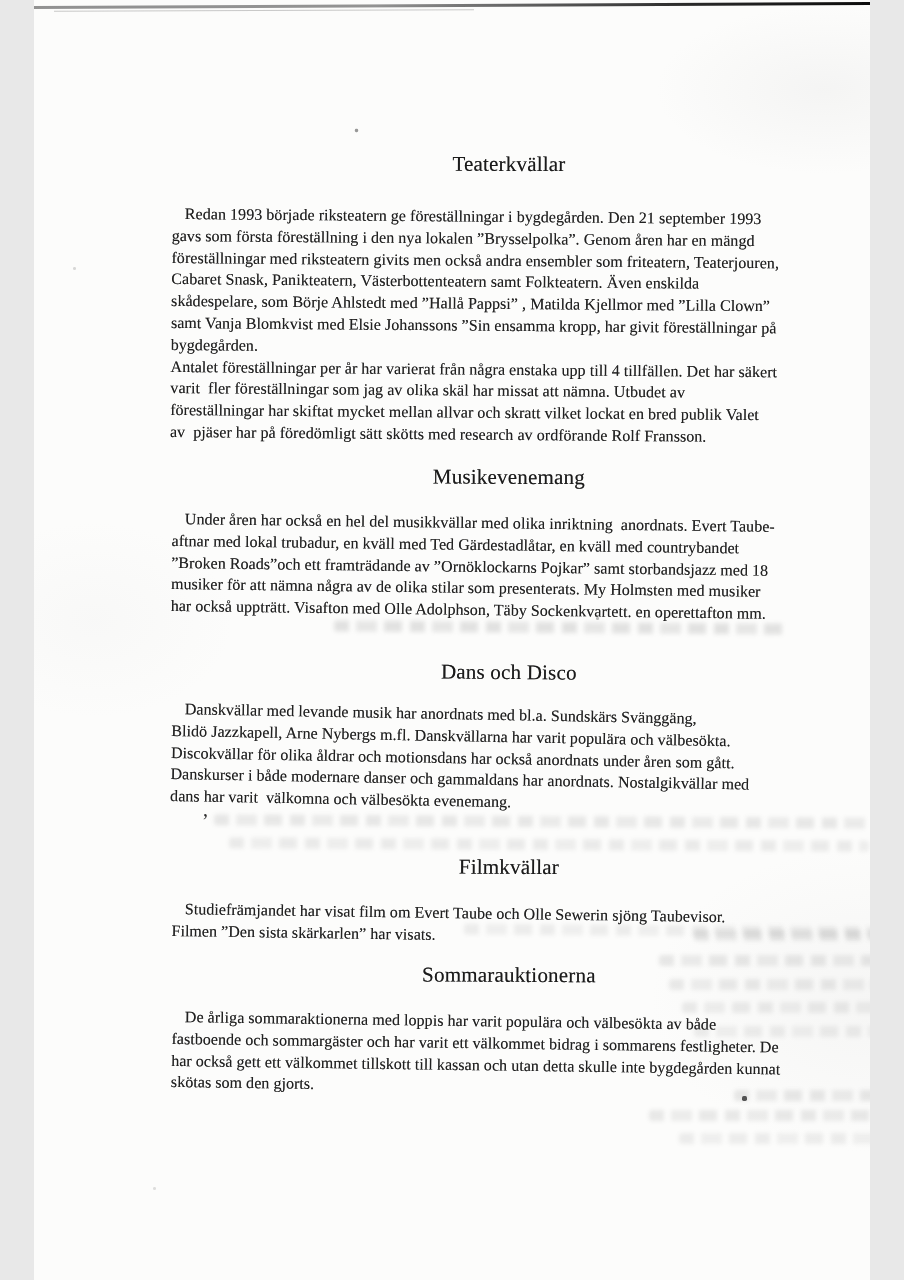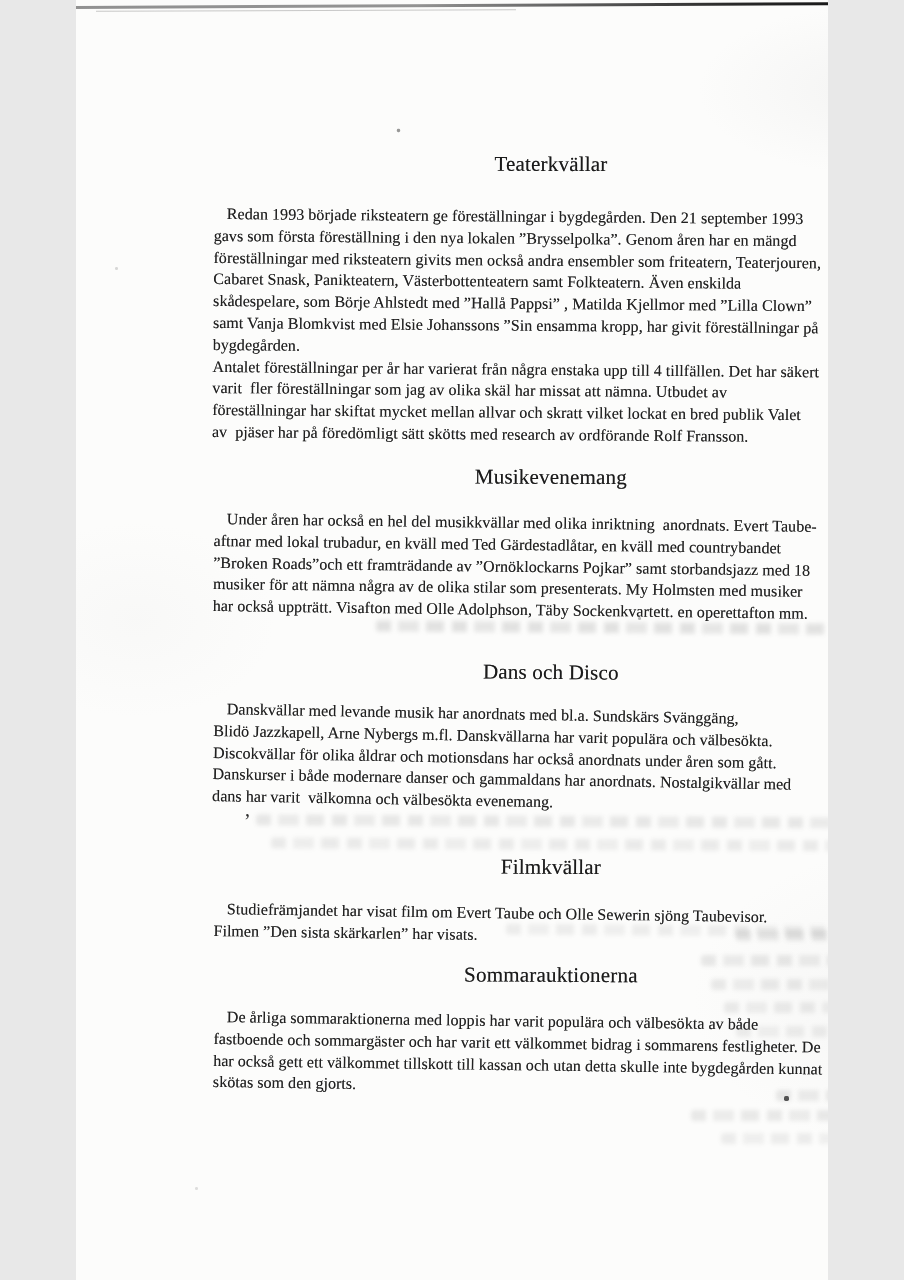--- a/index.html
+++ b/index.html
@@ -1,19 +1,19 @@
 <!DOCTYPE html>
 <html><head>
 <meta charset="utf-8">
 <title>Document</title>
 <style>
   html,body{margin:0;padding:0;background:#e8e8e8;}
   .page{
     position:relative;
-    width:752px;height:1280px;
+    width:836px;height:1280px;
     margin:0 auto;
     overflow:hidden;
     font-family:"Liberation Serif", serif;
     color:#222;
     background:
       radial-gradient(240px 120px at 790px 90px, rgba(205,205,205,.16), transparent 70%),
       radial-gradient(320px 220px at 840px 1000px, rgba(205,205,205,.14), transparent 70%),
       radial-gradient(200px 140px at 60px 620px, rgba(215,215,215,.10), transparent 70%),
       #fcfcfb;
   }

